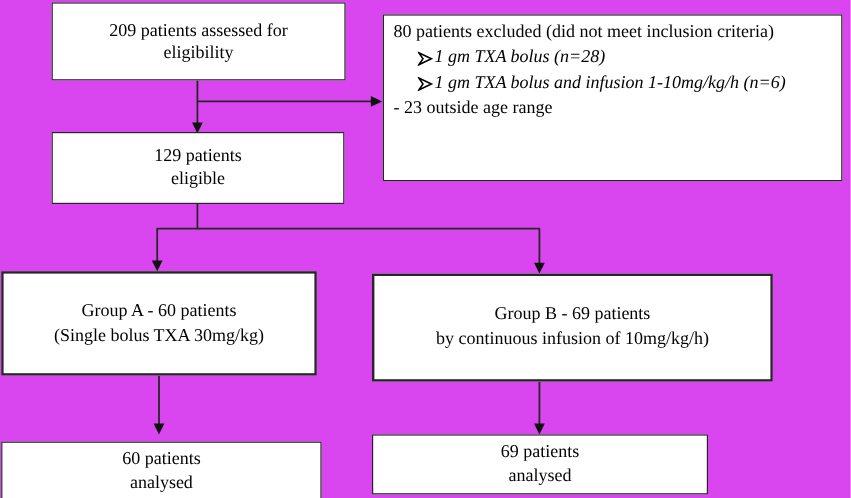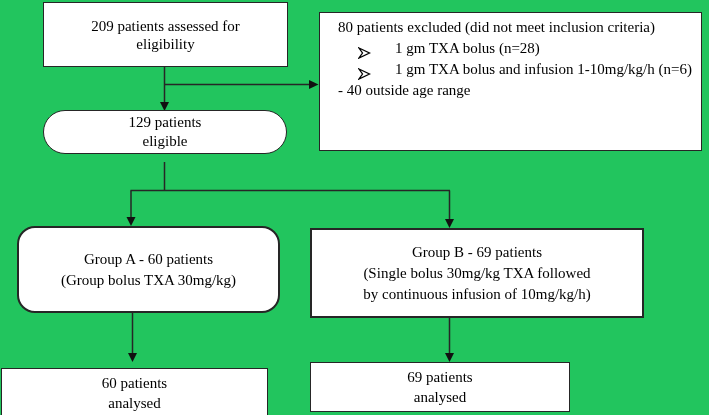--- a/index.html
+++ b/index.html
@@ -1,20 +1,20 @@
 <!DOCTYPE html>
 <html><head>
 <meta charset="utf-8">
 <style>
   html, body { margin: 0; padding: 0; background: #ffffff; }
   .canvas {
     position: relative;
     width: 709px;
     height: 415px;
-    background: #22c55e;
+    background: #d946ef;
     font-family: "Liberation Serif", serif;
     color: #000000;
     overflow: hidden;
   }
   .connectors {
     position: absolute;
     left: 0; top: 0;
     width: 709px; height: 415px;
     z-index: 1;
   }
@@ -27,37 +27,38 @@
     flex-direction: column;
     justify-content: center;
     align-items: center;
     text-align: center;
     z-index: 2;
     font-size: 15px;
   }
   .box .ln { display: block; white-space: nowrap; }
 
   .box-assessed  { left: 43px;  top: 2px;   width: 245px; height: 65px; line-height: 18px; }
-  .box-eligible  { left: 43px;  top: 110px; width: 244px; height: 44px; line-height: 19px; border-radius: 23px; }
+  .box-eligible  { left: 43px;  top: 110px; width: 244px; height: 60px; line-height: 19px; }
   .box-excluded  {
     left: 319px; top: 12px; width: 383px; height: 139px;
     justify-content: flex-start; align-items: stretch; text-align: left;
-    padding: 4px 18px; line-height: 21px;
+    padding: 4px 8px; line-height: 21px;
   }
-  .box-group-a   { left: 17px;   top: 226px; width: 263px; height: 87px; border-width: 2px; line-height: 21px; border-radius: 18px; }
+  .box-group-a   { left: 1px;   top: 226px; width: 263px; height: 87px; border-width: 2px; line-height: 21px; }
   .box-group-b   { left: 310px; top: 228px; width: 334px; height: 90px; border-width: 2px; line-height: 21px; }
   .box-analysed-a{ left: 1px;   top: 368px; width: 267px; height: 50px; line-height: 20px; }
-  .box-analysed-b{ left: 310px; top: 362px; width: 260px; height: 50px; line-height: 20px; }
+  .box-analysed-b{ left: 310px; top: 362px; width: 280px; height: 50px; line-height: 20px; }
 
   .excl-row { display: block; white-space: nowrap; }
   .excl-row.indent {
     display: flex;
-    align-items: flex-end;
+    align-items: center;
     margin-left: 20px;
-    gap: 24px;
+    gap: 1px;
+    font-style: italic;
   }
   .bullet-icon { flex: 0 0 auto; display: inline-block; }
 </style>
 </head>
 <body>
 
 <div class="canvas">
 
   <svg class="connectors" viewBox="0 0 709 415" xmlns="http://www.w3.org/2000/svg">
 
@@ -95,36 +96,35 @@
         <polygon points="1,1 11.5,6 1,11 4.5,6" fill="#ffffff" stroke="#000000" stroke-width="1.3"></polygon>
       </svg>
       <span>1 gm TXA bolus (n=28)</span>
     </span>
     <span class="excl-row indent">
       <svg class="bullet-icon" width="13" height="12" viewBox="0 0 13 12">
         <polygon points="1,1 11.5,6 1,11 4.5,6" fill="#ffffff" stroke="#000000" stroke-width="1.3"></polygon>
       </svg>
       <span>1 gm TXA bolus and infusion 1-10mg/kg/h (n=6)</span>
     </span>
-    <span class="excl-row">- 40 outside age range</span>
+    <span class="excl-row">- 23 outside age range</span>
   </div>
 
   <div class="box box-eligible">
     <span class="ln">129 patients</span>
     <span class="ln">eligible</span>
   </div>
 
   <div class="box box-group-a">
     <span class="ln">Group A - 60 patients</span>
-    <span class="ln">(Group bolus TXA 30mg/kg)</span>
+    <span class="ln">(Single bolus TXA 30mg/kg)</span>
   </div>
 
   <div class="box box-group-b">
     <span class="ln">Group B - 69 patients</span>
-    <span class="ln">(Single bolus 30mg/kg TXA followed</span>
     <span class="ln">by continuous infusion of 10mg/kg/h)</span>
   </div>
 
   <div class="box box-analysed-a">
     <span class="ln">60 patients</span>
     <span class="ln">analysed</span>
   </div>
 
   <div class="box box-analysed-b">
     <span class="ln">69 patients</span>

